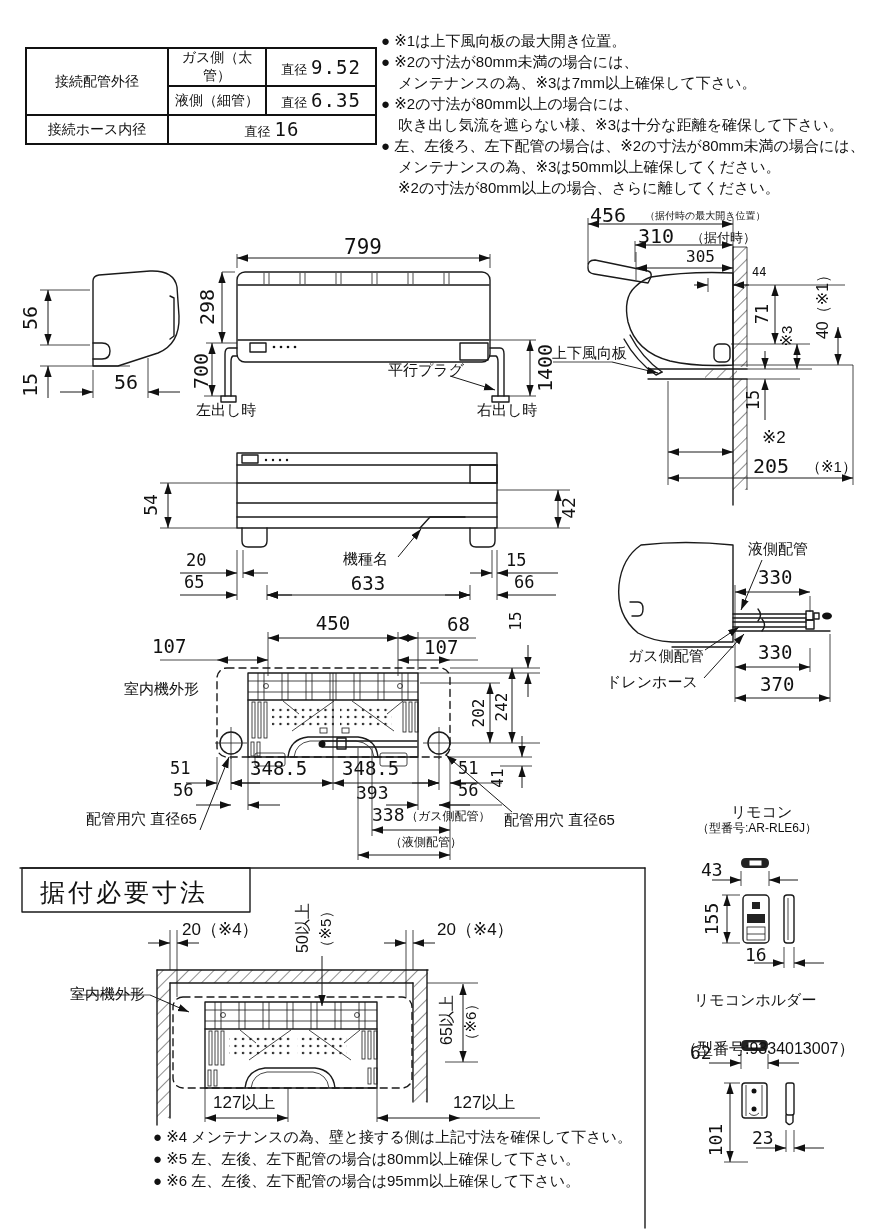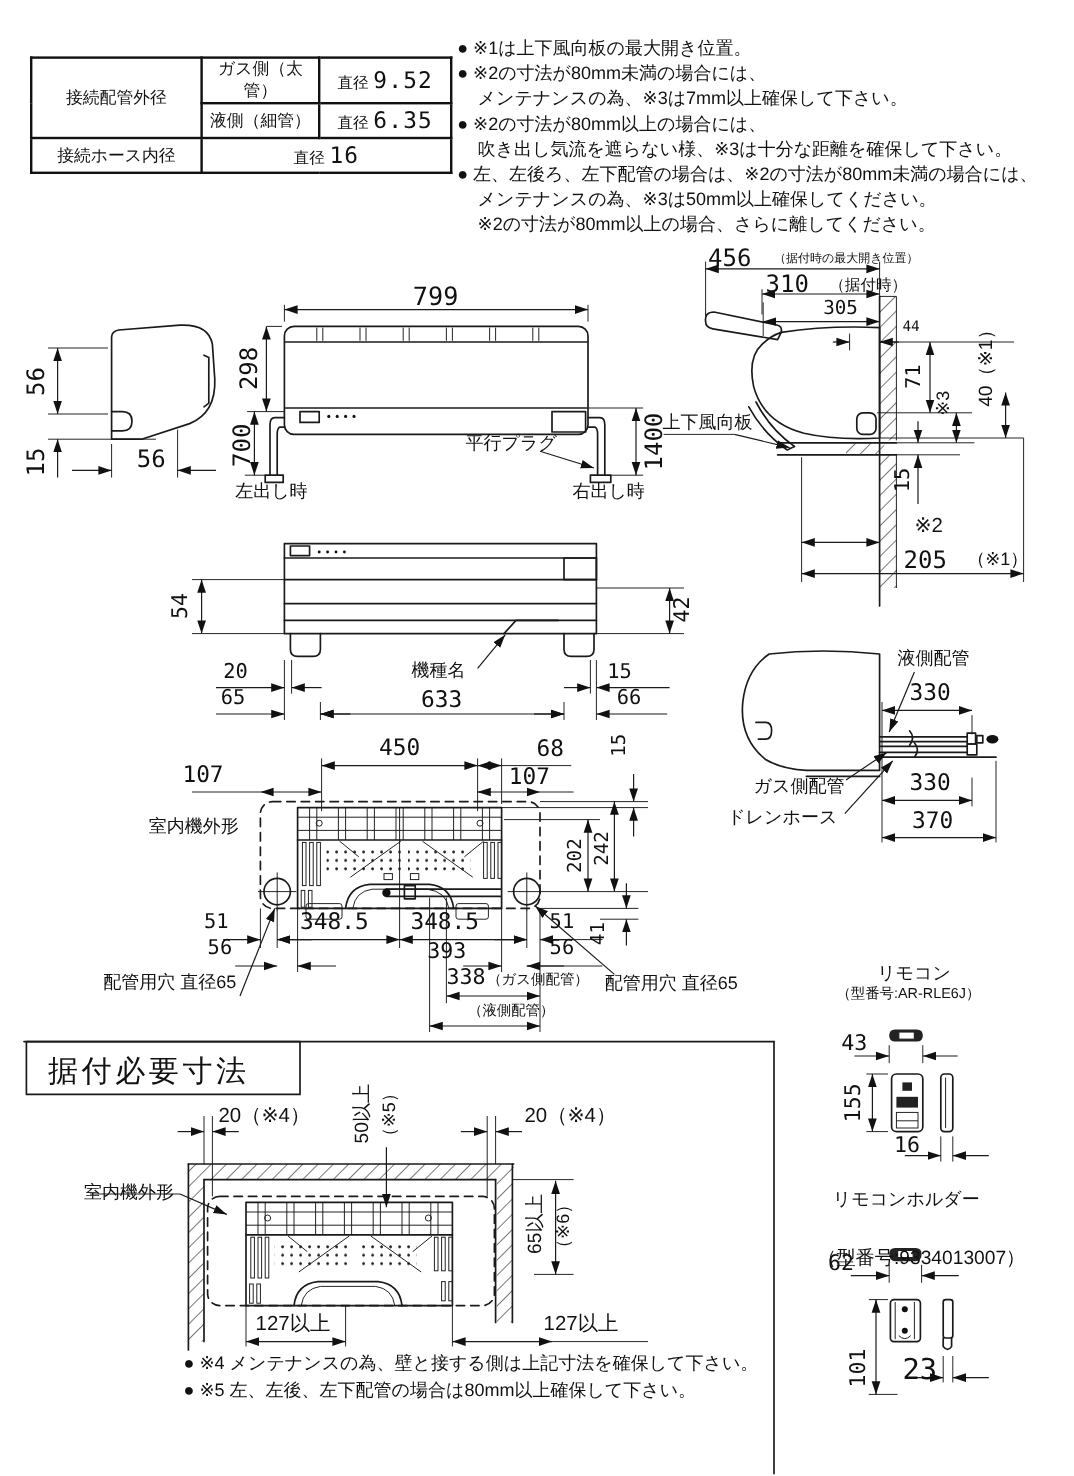--- a/index.html
+++ b/index.html
@@ -541,27 +541,28 @@
 <span class="lbl rot jp" style="left:325px;top:929px;font-size:15px">（※5）</span>
 <span class="lbl jp" style="left:70px;top:986px;font-size:15px">室内機外形</span>
 <span class="lbl rot jp" style="left:447px;top:1020px;font-size:16px">65以上</span>
 <span class="lbl rot jp" style="left:470px;top:1022px;font-size:15px">（※6）</span>
 <span class="lbl jp" style="left:213px;top:1094px;font-size:17px">127以上</span>
 <span class="lbl jp" style="left:453px;top:1094px;font-size:17px">127以上</span>
 
 <div id="notes-bottom" class="jp">
   <div>● ※4 メンテナンスの為、壁と接する側は上記寸法を確保して下さい。</div>
   <div>● ※5 左、左後、左下配管の場合は80mm以上確保して下さい。</div>
+  <div>● ※6 左、左後、左下配管の場合は95mm以上確保して下さい。</div>
 </div>
 
 <span class="lbl jp" style="left:731px;top:804px;font-size:15px">リモコン</span>
 <span class="lbl jp" style="left:697px;top:822px;font-size:12px">（型番号:AR-RLE6J）</span>
 <span class="lbl" style="left:701px;top:861px;font-size:18px">43</span>
 <span class="lbl rot" style="left:712px;top:919px;font-size:18px">155</span>
 <span class="lbl" style="left:745px;top:946px;font-size:18px">16</span>
 
 <span class="lbl jp" style="left:694px;top:992px;font-size:15px">リモコンホルダー</span>
 <span class="lbl jp" style="left:681px;top:1041px;font-size:16px">（型番号:9334013007）</span>
 <span class="lbl" style="left:690px;top:1044px;font-size:18px">62</span>
 <span class="lbl rot" style="left:716px;top:1140px;font-size:18px">101</span>
-<span class="lbl" style="left:752px;top:1129px;font-size:24px">23</span>
+<span class="lbl" style="left:752px;top:1129px;font-size:18px">23</span>
 
 </div>
 
 </body></html>

